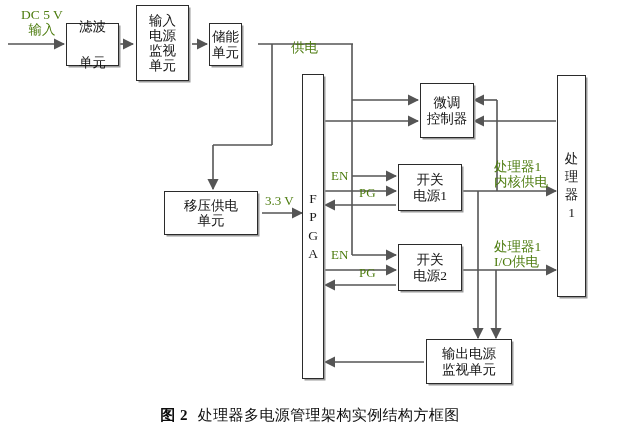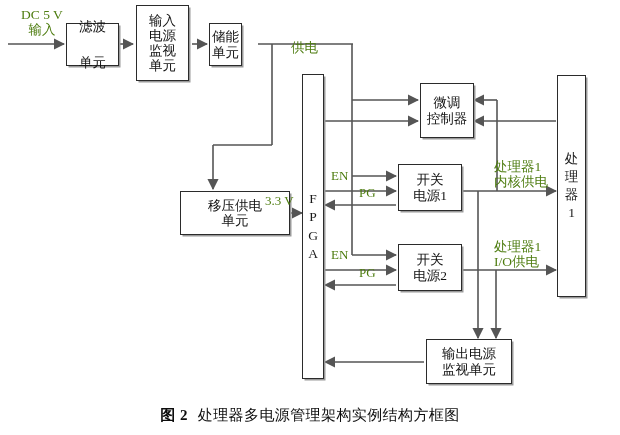--- a/index.html
+++ b/index.html
@@ -155,21 +155,21 @@
     <span class="ln">电源</span>
     <span class="ln">监视</span>
     <span class="ln">单元</span>
   </div>
 
   <div class="box" style="left:209px; top:23px; width:33px; height:43px;">
     <span class="ln">储能</span>
     <span class="ln">单元</span>
   </div>
 
-  <div class="box" style="left:180px; top:191px; width:110px; height:44px;">
+  <div class="box" style="left:164px; top:191px; width:94px; height:44px;">
     <span class="ln">移压供电</span>
     <span class="ln">单元</span>
   </div>
 
   <div class="vbox" style="left:302px; top:74px; width:22px; height:305px;">
     <span class="ch">F</span>
     <span class="ch">P</span>
     <span class="ch">G</span>
     <span class="ch">A</span>
   </div>

